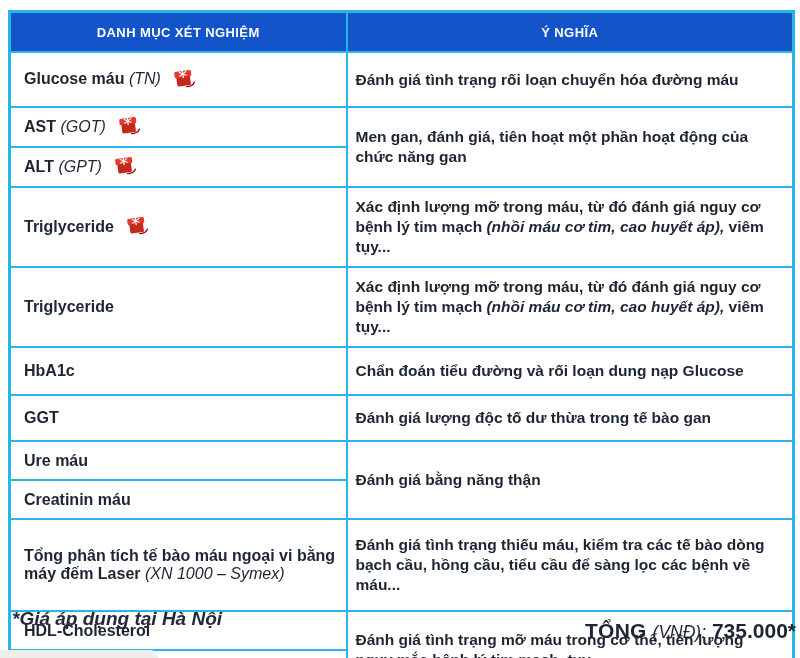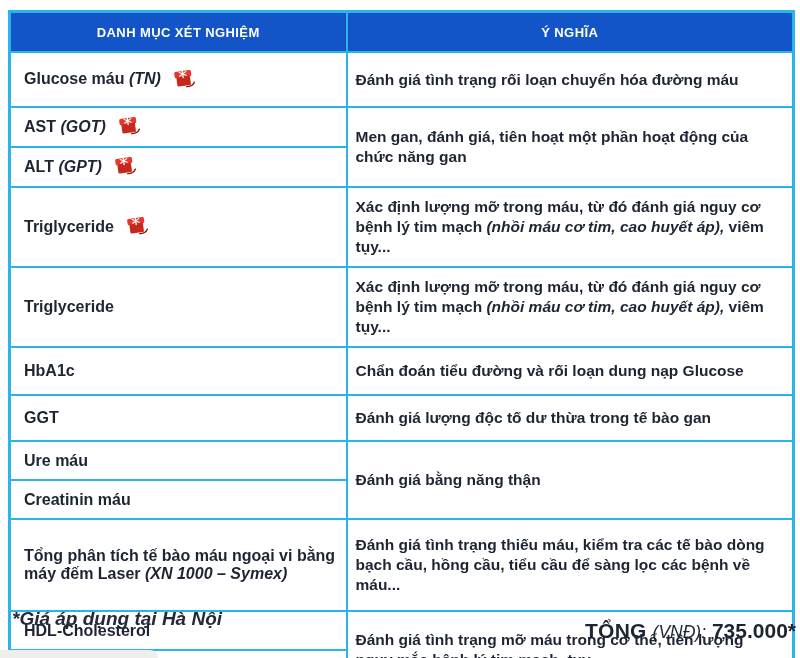--- a/index.html
+++ b/index.html
@@ -21,21 +21,21 @@
   }
   td.test{
     font-weight:bold;font-size:16px;
     padding:2px 8px 2px 13px;vertical-align:middle;
   }
   td.meaning{
     font-weight:bold;font-size:15.5px;line-height:1.27;
     padding:4px 10px 4px 8px;vertical-align:middle;
   }
   .it{font-style:italic;font-weight:bold;}
-  .itb{font-style:italic;font-weight:bold;margin-top:32px;}
+  .itb{font-style:italic;font-weight:normal;margin-top:32px;}
   tr.h45 td{height:45px}
   tr.h34 td{height:34px}
   tr.h33 td{height:33px}
   tr.h70 td{height:70px}
   tr.h38 td{height:38px}
   tr.h36 td{height:36px}
   tr.h82 td{height:82px}
   .gift{
     display:inline-block;vertical-align:middle;
     margin-left:7px;margin-top:-4px;

